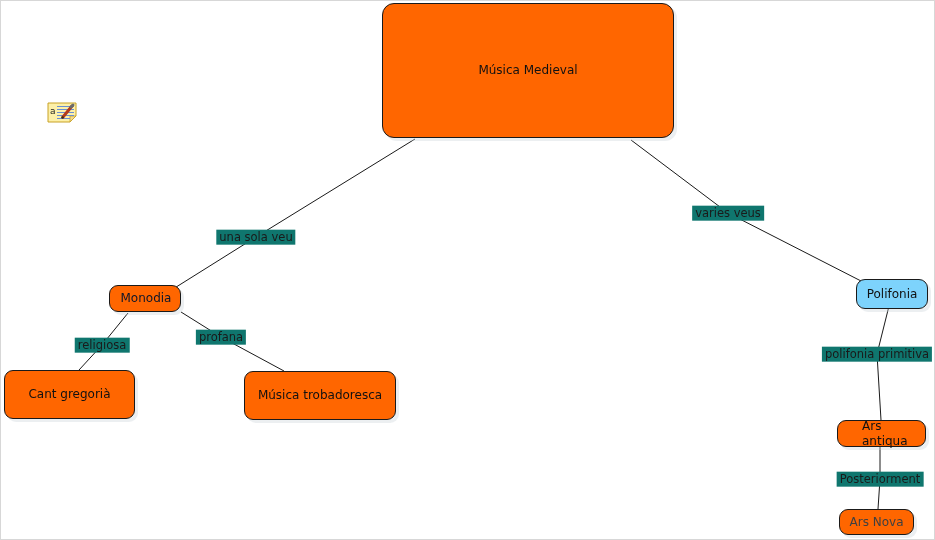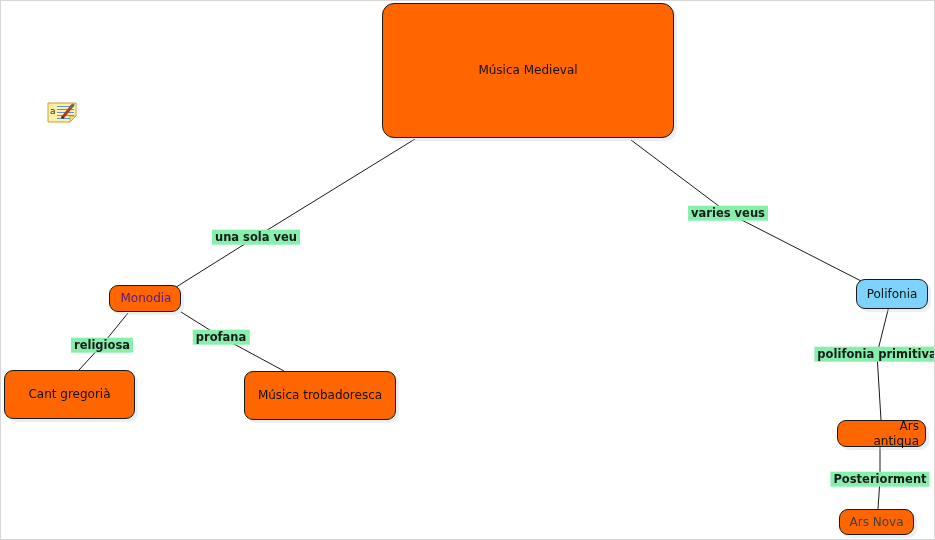--- a/index.html
+++ b/index.html
@@ -27,41 +27,40 @@
   }
   .node {
     position: absolute;
     box-sizing: border-box;
     background: #ff6600;
     border: 1px solid #1a1a1a;
     border-radius: 9px;
     display: flex;
     align-items: center;
     justify-content: center;
-    text-align: right;
+    text-align: left;
     color: #111111;
     font-size: 12px;
     line-height: 1.2;
     box-shadow: 3px 3px 0 rgba(200, 210, 215, 0.35);
     padding: 2px 6px;
   }
   .node.root {
     border-radius: 12px;
     font-size: 12px;
   }
   .edge-label {
     position: absolute;
-    background: #86efac;
+    background: #0f766e;
     color: #1a1a1a;
     font-size: 11.5px;
     line-height: 1.1;
     padding: 1px 3px;
     white-space: nowrap;
     transform: translate(-50%, -50%);
-    font-weight: bold;
   }
   .note-icon {
     position: absolute;
     width: 32px;
     height: 24px;
   }
 </style>
 </head>
 <body>
 
@@ -90,21 +89,21 @@
         <line x1="17" y1="17" x2="26" y2="6" stroke="#b33a1a" stroke-width="3" stroke-linecap="round"></line>
         <line x1="25" y1="7" x2="27" y2="5" stroke="#6b6b6b" stroke-width="3" stroke-linecap="round"></line>
         <circle cx="16.5" cy="17.5" r="1.3" fill="#3a2a10"></circle>
       </g>
     </svg>
   </div>
 
 <div class="node root" style="left: 381px; top: 2px; width: 292px; height: 135px; background: rgb(255, 102, 0); border-color: rgb(26, 26, 26); color: rgb(17, 17, 17);">
       <span>Música Medieval</span>
     </div>
-    <div class="node" style="left: 108px; top: 284px; width: 72px; height: 27px; background: rgb(255, 102, 0); border-color: rgb(26, 26, 26); color: #4c1d95; padding-left: 8px;">
+    <div class="node" style="left: 108px; top: 284px; width: 72px; height: 27px; background: rgb(255, 102, 0); border-color: rgb(26, 26, 26); color: #0f172a; padding-left: 8px;">
       <span>Monodia</span>
     </div>
     <div class="node" style="left: 3px; top: 369px; width: 131px; height: 49px; background: rgb(255, 102, 0); border-color: rgb(26, 26, 26); color: rgb(17, 17, 17);">
       <span>Cant gregorià</span>
     </div>
     <div class="node" style="left: 243px; top: 370px; width: 152px; height: 49px; background: rgb(255, 102, 0); border-color: rgb(26, 26, 26); color: rgb(17, 17, 17);">
       <span>Música trobadoresca</span>
     </div>
     <div class="node" style="left: 855px; top: 278px; width: 72px; height: 30px; background: #7dd3fc; border-color: rgb(26, 26, 26); color: rgb(17, 17, 17);">
       <span>Polifonia</span>

